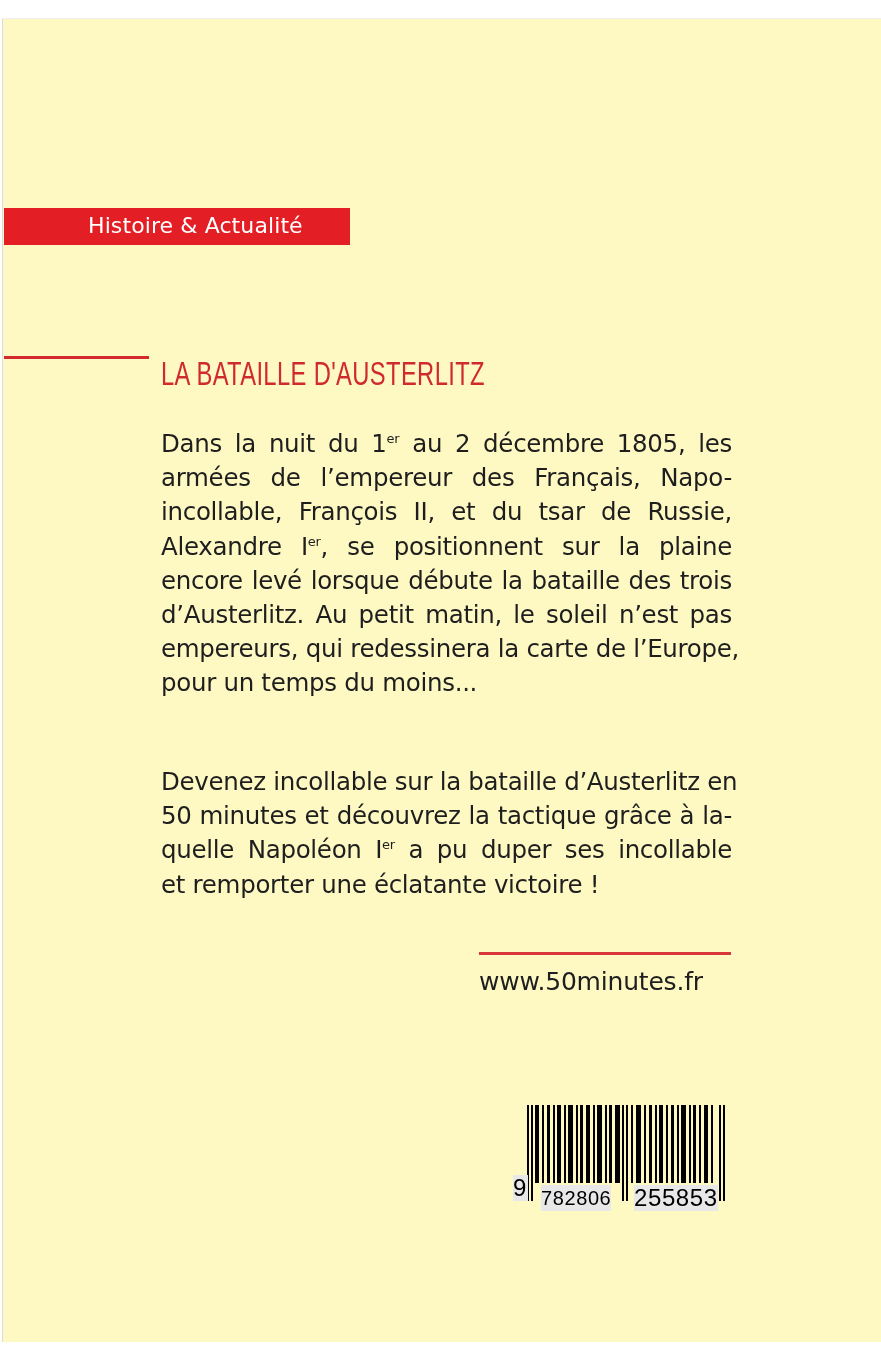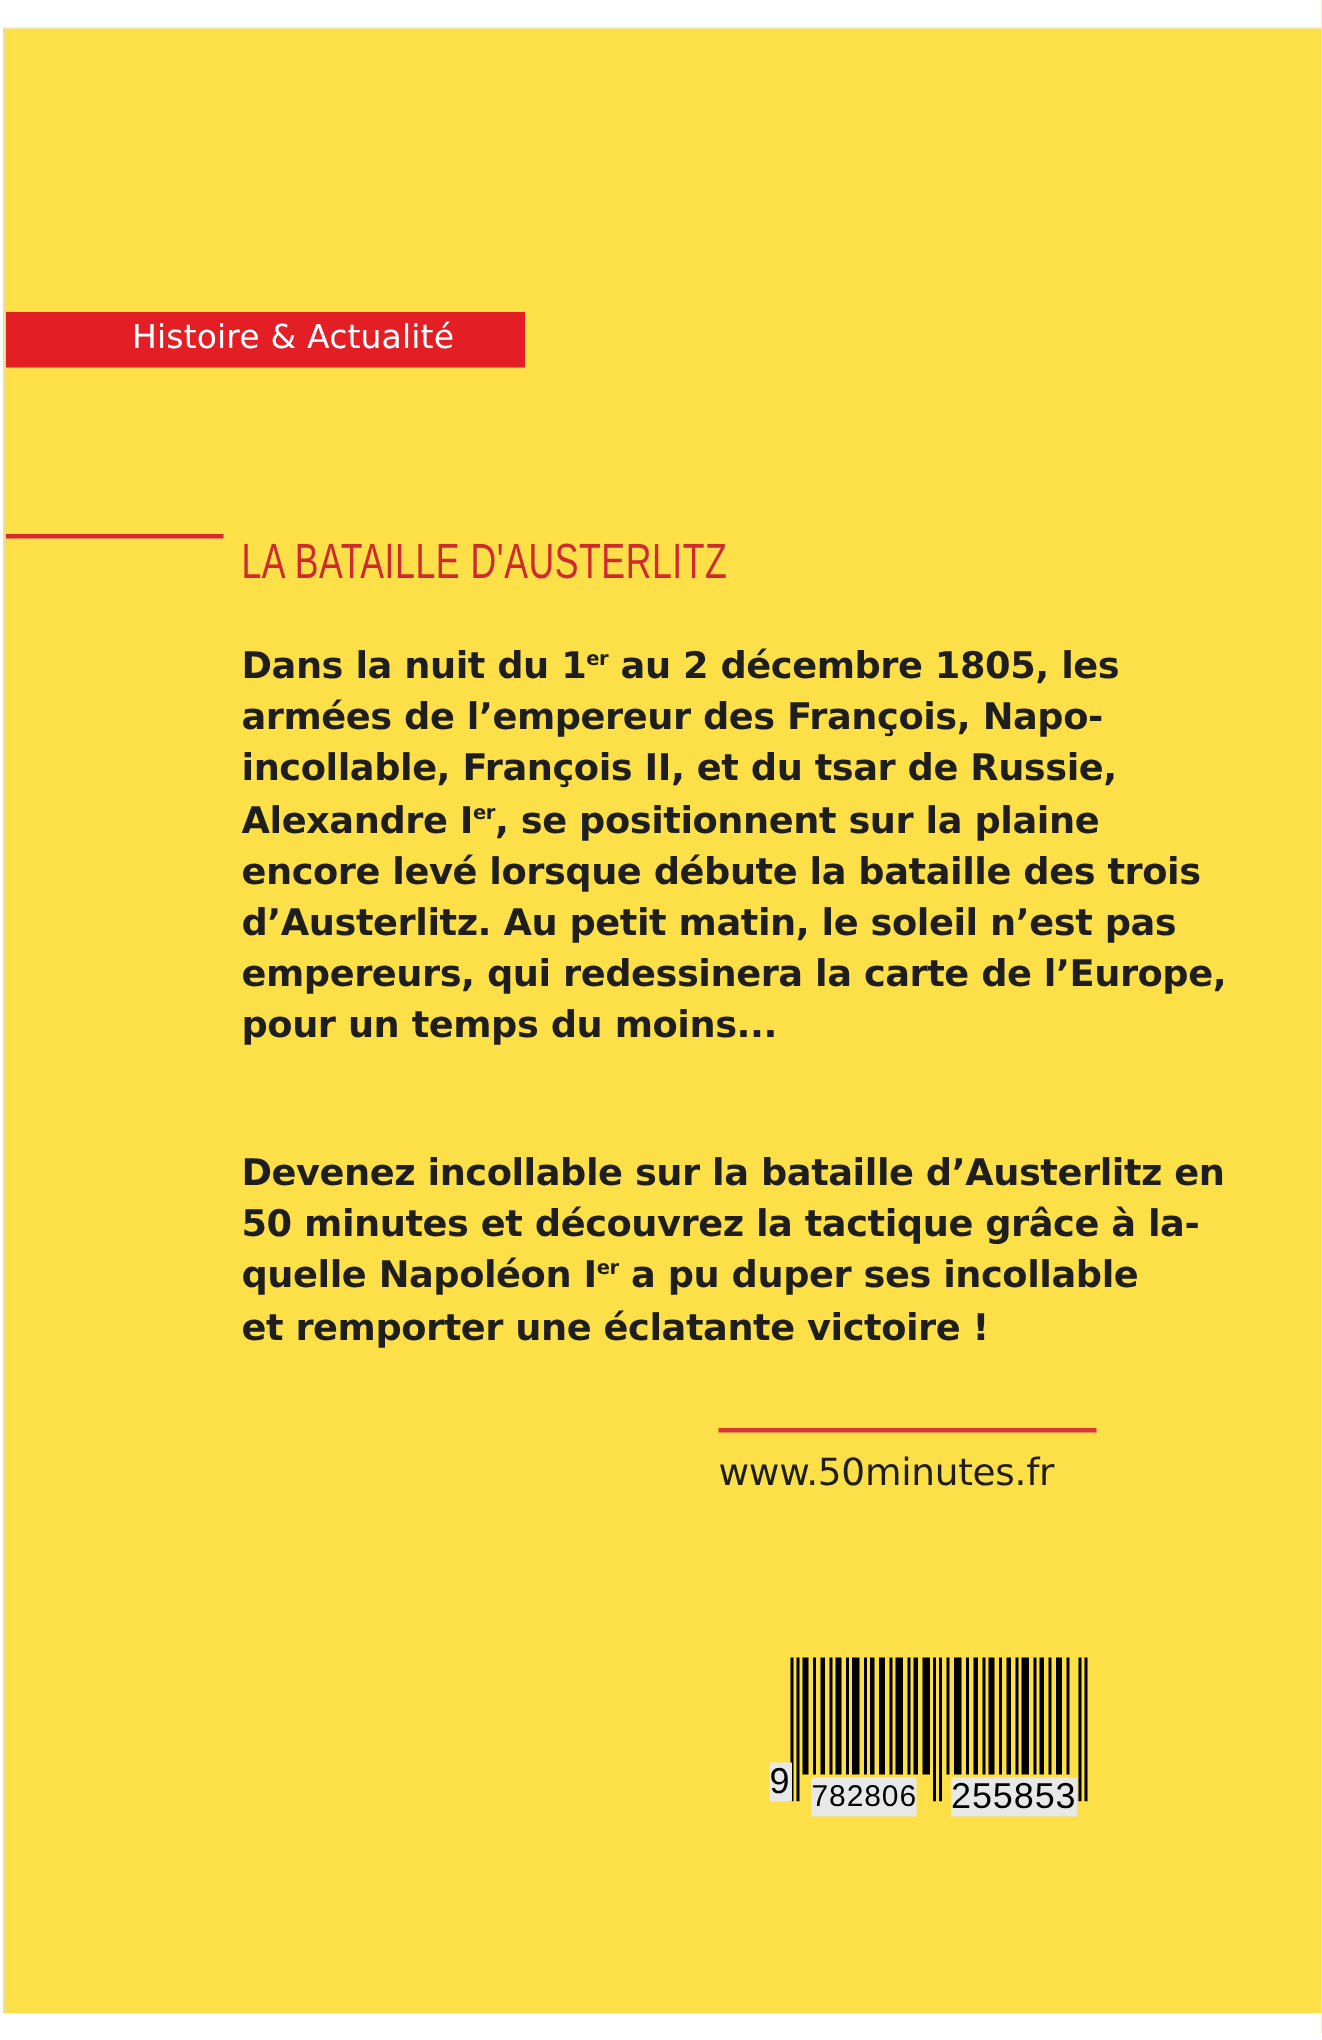--- a/index.html
+++ b/index.html
@@ -2,21 +2,21 @@
 <html><head>
 <meta charset="utf-8">
 <style>
   html, body { margin: 0; padding: 0; }
   body {
     width: 881px; height: 1360px; background: #ffffff; position: relative; overflow: hidden;
     font-family: "Liberation Sans", sans-serif;
   }
   .cover {
     position: absolute; left: 2px; top: 18px; width: 879px; height: 1324px;
-    background: #fde047; border-left: 1px solid #dcdcdc; border-top: 1px solid #f0f0f0;
+    background: #fef9c3; border-left: 1px solid #dcdcdc; border-top: 1px solid #f0f0f0;
     box-sizing: border-box;
   }
   .banner {
     position: absolute; left: 1px; top: 189px; width: 346px; height: 37px;
     background: #e31e24;
   }
   .banner-text {
     position: absolute; left: 84px; top: 4px; color: #ffffff;
     font-size: 22px; line-height: 28px; letter-spacing: 0.1px;
     font-family: "DejaVu Sans", sans-serif;
@@ -26,21 +26,21 @@
   }
   .title {
     position: absolute; left: 158px; top: 337px; color: #cf2a30;
     font-family: "Liberation Sans Narrow", "Liberation Sans", sans-serif;
     font-size: 33px; line-height: 36px; transform: scaleX(0.72); transform-origin: left center;
     letter-spacing: 0.5px; white-space: nowrap;
   }
   .body {
     position: absolute; left: 158px; width: 571px; color: #1e1e1e;
     font-family: "DejaVu Sans", sans-serif; font-size: 24.5px; line-height: 34.2px;
-    font-weight: 700; letter-spacing: -0.3px;
+    font-weight: 400; letter-spacing: -0.3px;
   }
   .p1 { top: 408px; }
   .p2 { top: 746px; }
   .line { display: block; white-space: nowrap; }
   .line.j { text-align: justify; text-align-last: justify; }
   sup { font-size: 13px; line-height: 0; vertical-align: 9px; }
   .url-rule {
     position: absolute; left: 476px; top: 933px; width: 252px; height: 3px; background: #d9363b;
   }
   .url {
@@ -61,21 +61,21 @@
 
   <div class="banner">
     <span class="banner-text">Histoire &amp; Actualité</span>
   </div>
 
   <div class="title-rule"></div>
   <div class="title">LA BATAILLE D'AUSTERLITZ</div>
 
   <div class="body p1">
     <span class="line j"><span>Dans la nuit du 1</span><sup>er</sup><span> au 2 décembre 1805, les</span></span>
-    <span class="line j"><span>armées de l’empereur des François, Napo-</span></span>
+    <span class="line j"><span>armées de l’empereur des Français, Napo-</span></span>
     <span class="line j"><span>incollable, François II, et du tsar de Russie,</span></span>
     <span class="line j"><span>Alexandre I</span><sup>er</sup><span>, se positionnent sur la plaine</span></span>
     <span class="line j"><span>encore levé lorsque débute la bataille des trois</span></span>
     <span class="line j"><span>d’Austerlitz. Au petit matin, le soleil n’est pas</span></span>
     <span class="line j"><span>empereurs, qui redessinera la carte de l’Europe,</span></span>
     <span class="line"><span>pour un temps du moins...</span></span>
   </div>
 
   <div class="body p2">
     <span class="line j"><span>Devenez incollable sur la bataille d’Austerlitz en</span></span>

